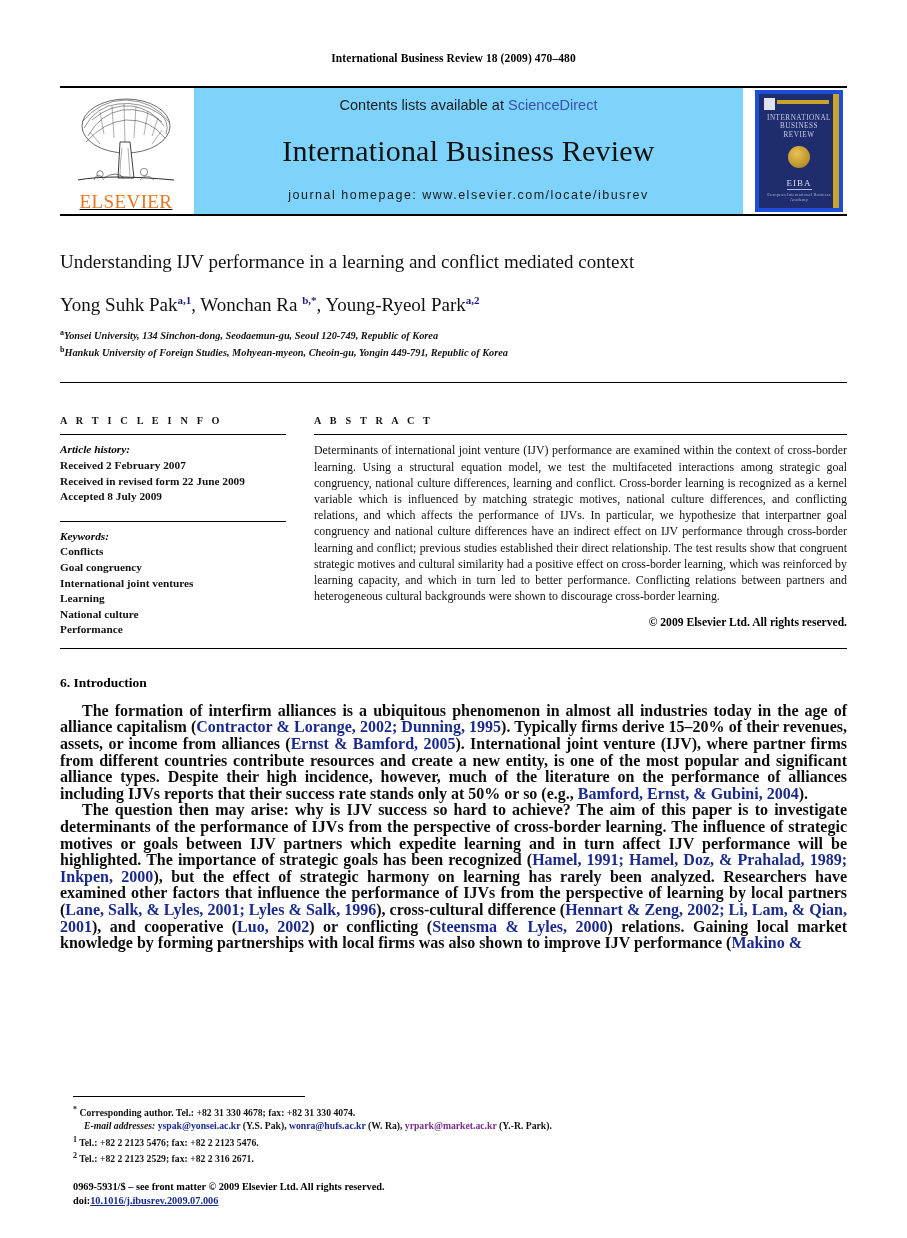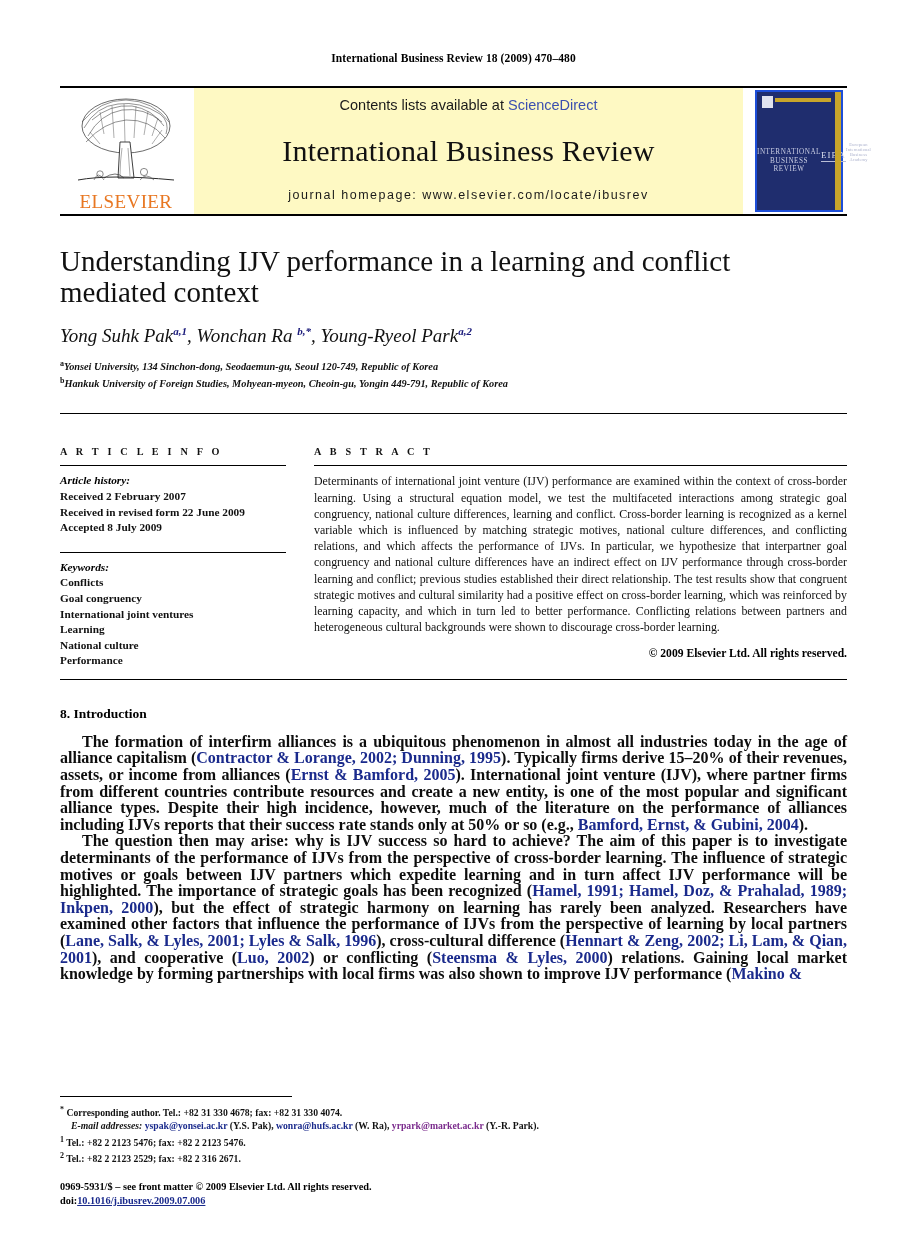--- a/index.html
+++ b/index.html
@@ -34,33 +34,34 @@
   }
   .logo-cell {
     width: 132px;
     flex: 0 0 132px;
     display: flex;
     flex-direction: column;
     align-items: center;
     justify-content: flex-start;
     padding-top: 4px;
     background: #fff;
+    text-decoration: underline;
   }
   .tree-svg { display:block; }
   .elsevier-word {
     font-family: "Liberation Serif", serif;
     font-size: 19px;
     letter-spacing: .4px;
     color: #E87722;
     font-weight: 400;
     margin-top: 1px;
   }
   .center-cell {
     flex: 1 1 auto;
-    background: #fef9c3;
+    background: #7dd3fc;
     display: flex;
     flex-direction: column;
     align-items: center;
     justify-content: space-between;
     padding: 9px 0 12px 0;
     margin-left: 2px;
   }
   .contents-line {
     font-family: "Liberation Sans", sans-serif;
     font-size: 14.5px;
@@ -83,23 +84,23 @@
     width: 96px;
     flex: 0 0 96px;
     margin-left: 8px;
     display: flex;
     align-items: center;
     justify-content: center;
   }
   .cover {
     width: 88px; height: 122px;
     background: #1f2d6e;
-    border: 2px solid #1d4ed8;
+    border: 4px solid #1d4ed8;
     position: relative;
-    display: flex; align-items: center;
+    display: flex; flex-direction: column; align-items: center;
   }
   .cover .goldbar { position:absolute; top:6px; left:18px; right:10px; height:4px; background:#c8a52a; }
   .cover .goldedge { position:absolute; top:0; right:0; width:6px; height:100%; background:#c8a52a; }
   .cover .els-mark { position:absolute; top:4px; left:5px; width:11px; height:12px; background:#dfe2ef; }
   .cover .ctitle {
     margin-top: 20px; text-align:center; color:#c9cde3;
     font-family:"Liberation Serif", serif; font-size:7.2px; line-height:8.4px; letter-spacing:.5px;
   }
   .cover .seal {
     margin-top:7px; width:22px; height:22px; border-radius:50%;
@@ -107,32 +108,31 @@
   }
   .cover .eiba {
     margin-top:10px; color:#d8dceb; font-family:"Liberation Serif", serif;
     font-size:9px; letter-spacing:1px; border-bottom:1px solid #b9bed6; padding-bottom:1px;
   }
   .cover .eiba-sub { margin-top:2px; color:#aab0cc; font-size:4.4px; letter-spacing:.2px; text-align:center; line-height:5px;}
 
   
   .title-rule { border-top: 2.5px solid #000; margin-top: 0; }
   .art-title {
-    font-size: 29px;
+    font-size: 19px;
     line-height: 31px;
     margin: 30px 0 0 0;
     font-weight: 400;
     color: #111;
     max-width: 780px;
   }
   .authors {
     font-size: 19px;
     margin-top: 17px;
     color: #111;
-    font-style: italic;
   }
   .authors sup { font-size: 11px; color: #1a1a7a; font-weight: bold; vertical-align: super; }
   .affils { margin-top: 10px; }
   .affil {
     font-size: 10.3px;
     font-style: italic;
     font-weight: bold;
     line-height: 13.6px;
     color: #111;
   }
@@ -177,21 +177,21 @@
     text-align: justify;
     text-indent: 22px;
     margin: 0;
     font-weight: bold;
     color: #0d0d0d;
   }
   .para + .para { margin-top: 0; }
   .cite { color: #1a2a8c; }
 
   
-  .foot-wrap { position: absolute; left: 60px; right: 60px; bottom: 30px; }
+  .foot-wrap { position: absolute; left: 73px; right: 60px; bottom: 30px; }
   .foot-rule { border-top: 1px solid #000; width: 232px; margin-bottom: 6px; }
   .fn { font-size: 9.7px; line-height: 13.4px; font-weight: bold; color: #111; }
   .fn sup { font-size: 8px; vertical-align: super; }
   .fn .lbl { font-style: italic; }
   .mail-a { color: #1a2a8c; }
   .mail-b { color: #7a2a8c; }
   .issn { font-size: 10.3px; font-weight: bold; margin-top: 14px; line-height: 14px; }
   .doi-link { color: #1a2a8c; text-decoration: underline; }
 </style>
 </head>
@@ -290,21 +290,21 @@
     <div class="col-abs">
       <div class="sec-head">A B S T R A C T</div>
       <div class="thin-rule"></div>
       <div class="abs-body">Determinants of international joint venture (IJV) performance are examined within the context of cross-border learning. Using a structural equation model, we test the multifaceted interactions among strategic goal congruency, national culture differences, learning and conflict. Cross-border learning is recognized as a kernel variable which is influenced by matching strategic motives, national culture differences, and conflicting relations, and which affects the performance of IJVs. In particular, we hypothesize that interpartner goal congruency and national culture differences have an indirect effect on IJV performance through cross-border learning and conflict; previous studies established their direct relationship. The test results show that congruent strategic motives and cultural similarity had a positive effect on cross-border learning, which was reinforced by learning capacity, and which in turn led to better performance. Conflicting relations between partners and heterogeneous cultural backgrounds were shown to discourage cross-border learning.</div>
       <div class="copyright">© 2009 Elsevier Ltd. All rights reserved.</div>
     </div>
   </div>
   <div class="abs-bottom-rule"></div>
 
   <div class="body-sec">
-    <div class="h2">8. Introduction</div>
+    <div class="h2">6. Introduction</div>
     <p class="para"><span>The formation of interfirm alliances is a ubiquitous phenomenon in almost all industries today in the age of alliance capitalism (</span><span class="cite">Contractor &amp; Lorange, 2002; Dunning, 1995</span><span>). Typically firms derive 15–20% of their revenues, assets, or income from alliances (</span><span class="cite">Ernst &amp; Bamford, 2005</span><span>). International joint venture (IJV), where partner firms from different countries contribute resources and create a new entity, is one of the most popular and significant alliance types. Despite their high incidence, however, much of the literature on the performance of alliances including IJVs reports that their success rate stands only at 50% or so (e.g., </span><span class="cite">Bamford, Ernst, &amp; Gubini, 2004</span><span>).</span></p>
     <p class="para"><span>The question then may arise: why is IJV success so hard to achieve? The aim of this paper is to investigate determinants of the performance of IJVs from the perspective of cross-border learning. The influence of strategic motives or goals between IJV partners which expedite learning and in turn affect IJV performance will be highlighted. The importance of strategic goals has been recognized (</span><span class="cite">Hamel, 1991; Hamel, Doz, &amp; Prahalad, 1989; Inkpen, 2000</span><span>), but the effect of strategic harmony on learning has rarely been analyzed. Researchers have examined other factors that influence the performance of IJVs from the perspective of learning by local partners (</span><span class="cite">Lane, Salk, &amp; Lyles, 2001; Lyles &amp; Salk, 1996</span><span>), cross-cultural difference (</span><span class="cite">Hennart &amp; Zeng, 2002; Li, Lam, &amp; Qian, 2001</span><span>), and cooperative (</span><span class="cite">Luo, 2002</span><span>) or conflicting (</span><span class="cite">Steensma &amp; Lyles, 2000</span><span>) relations. Gaining local market knowledge by forming partnerships with local firms was also shown to improve IJV performance (</span><span class="cite">Makino &amp;</span></p>
   </div>
 
   <div class="foot-wrap">
     <div class="foot-rule"></div>
     <div class="fn">
       <sup>*</sup>
       <span>Corresponding author. Tel.: +82 31 330 4678; fax: +82 31 330 4074.</span>
     </div>

